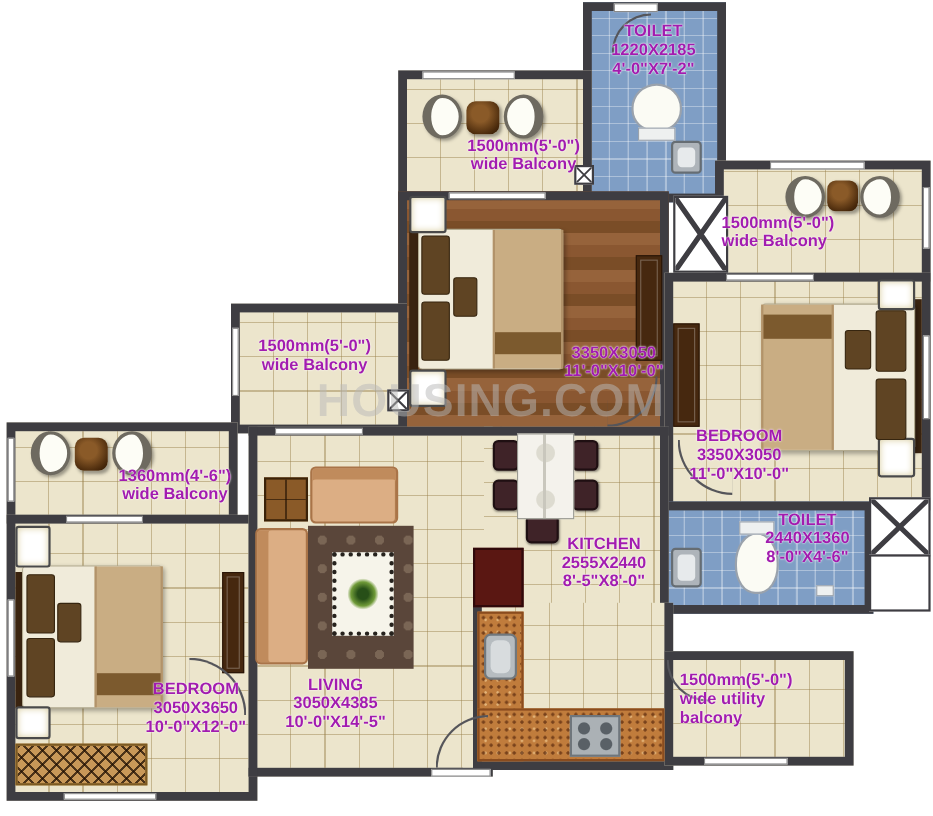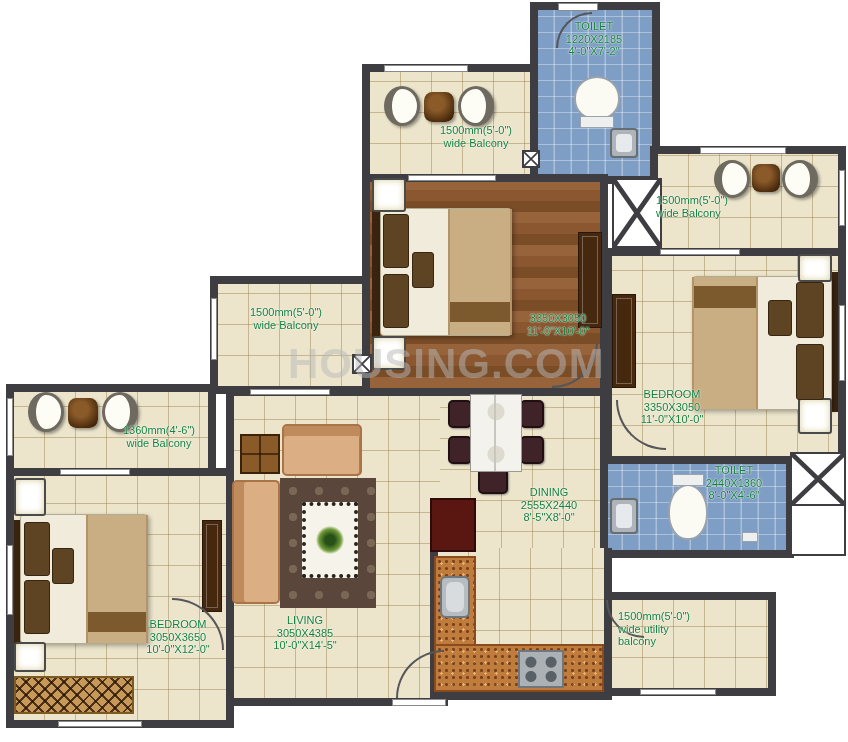--- a/index.html
+++ b/index.html
@@ -13,21 +13,21 @@
   .blue{background-color:#7f9ec5;background-image:
     repeating-linear-gradient(0deg,transparent 0 15px,rgba(255,255,255,.35) 15px 16px),
     repeating-linear-gradient(90deg,transparent 0 15px,rgba(255,255,255,.35) 16px 17px)}
   .wood{background-color:#8a5731;background-image:
     repeating-linear-gradient(0deg,#96633b 0 11px,#7a4d27 11px 22px,#8a5731 22px 33px),
     repeating-linear-gradient(90deg,rgba(55,28,8,.4) 0 1px,transparent 1px 85px)}
   .granite{position:absolute;z-index:10;background-color:#c07c3c;border:2px solid #8a4c1e;background-image:
     radial-gradient(rgba(70,25,5,.6) 1.3px,transparent 1.6px),
     radial-gradient(rgba(255,225,170,.55) 1px,transparent 1.3px);
     background-size:7px 7px,11px 11px}
-  .lbl{position:absolute;color:#15803d;font-weight:normal;font-size:11px;line-height:1.14;z-index:40;white-space:nowrap;
+  .lbl{position:absolute;color:#a21caf;font-weight:bold;font-size:15px;line-height:1.14;z-index:40;white-space:nowrap;
     text-shadow:0 0 2px rgba(255,255,255,.95),0 0 1px rgba(255,255,255,.95);text-align:center}
   .lbl span{display:block}
   .wm{position:absolute;left:288px;top:340px;font-size:42px;font-weight:bold;color:#b9b9b9;opacity:.5;
     letter-spacing:1px;z-index:60;pointer-events:none}
   .win{position:absolute;background:#fff;border:1px solid #8a8a8a;z-index:20}
   .arc{position:absolute;z-index:25;border:0 solid #55555a;background:transparent}
   .shaft{position:absolute;background:#fff;border:2px solid #3e3d42;z-index:6}
   .shaft svg{width:100%;height:100%;display:block}
   .chair{position:absolute;z-index:10;background:#fdfdf6;border:3px solid #6e6a60;border-radius:50%;box-shadow:2px 2px 3px rgba(0,0,0,.35)}
   .chair.L{border-left-width:8px}
@@ -247,21 +247,21 @@
     <span>BEDROOM</span>
     <span>3050X3650</span>
     <span>10'-0"X12'-0"</span>
   </div>
   <div class="lbl" style="left:246px;top:614px;width:118px">
     <span>LIVING</span>
     <span>3050X4385</span>
     <span>10'-0"X14'-5"</span>
   </div>
   <div class="lbl" style="left:494px;top:486px;width:110px">
-    <span>DINING</span>
+    <span>KITCHEN</span>
     <span>2555X2440</span>
     <span>8'-5"X8'-0"</span>
   </div>
   <div class="lbl" style="left:618px;top:610px;width:110px;text-align:left">
     <span>1500mm(5'-0")</span>
     <span>wide utility</span>
     <span>balcony</span>
   </div>
 
   <div class="wm">HOUSING.COM</div>

